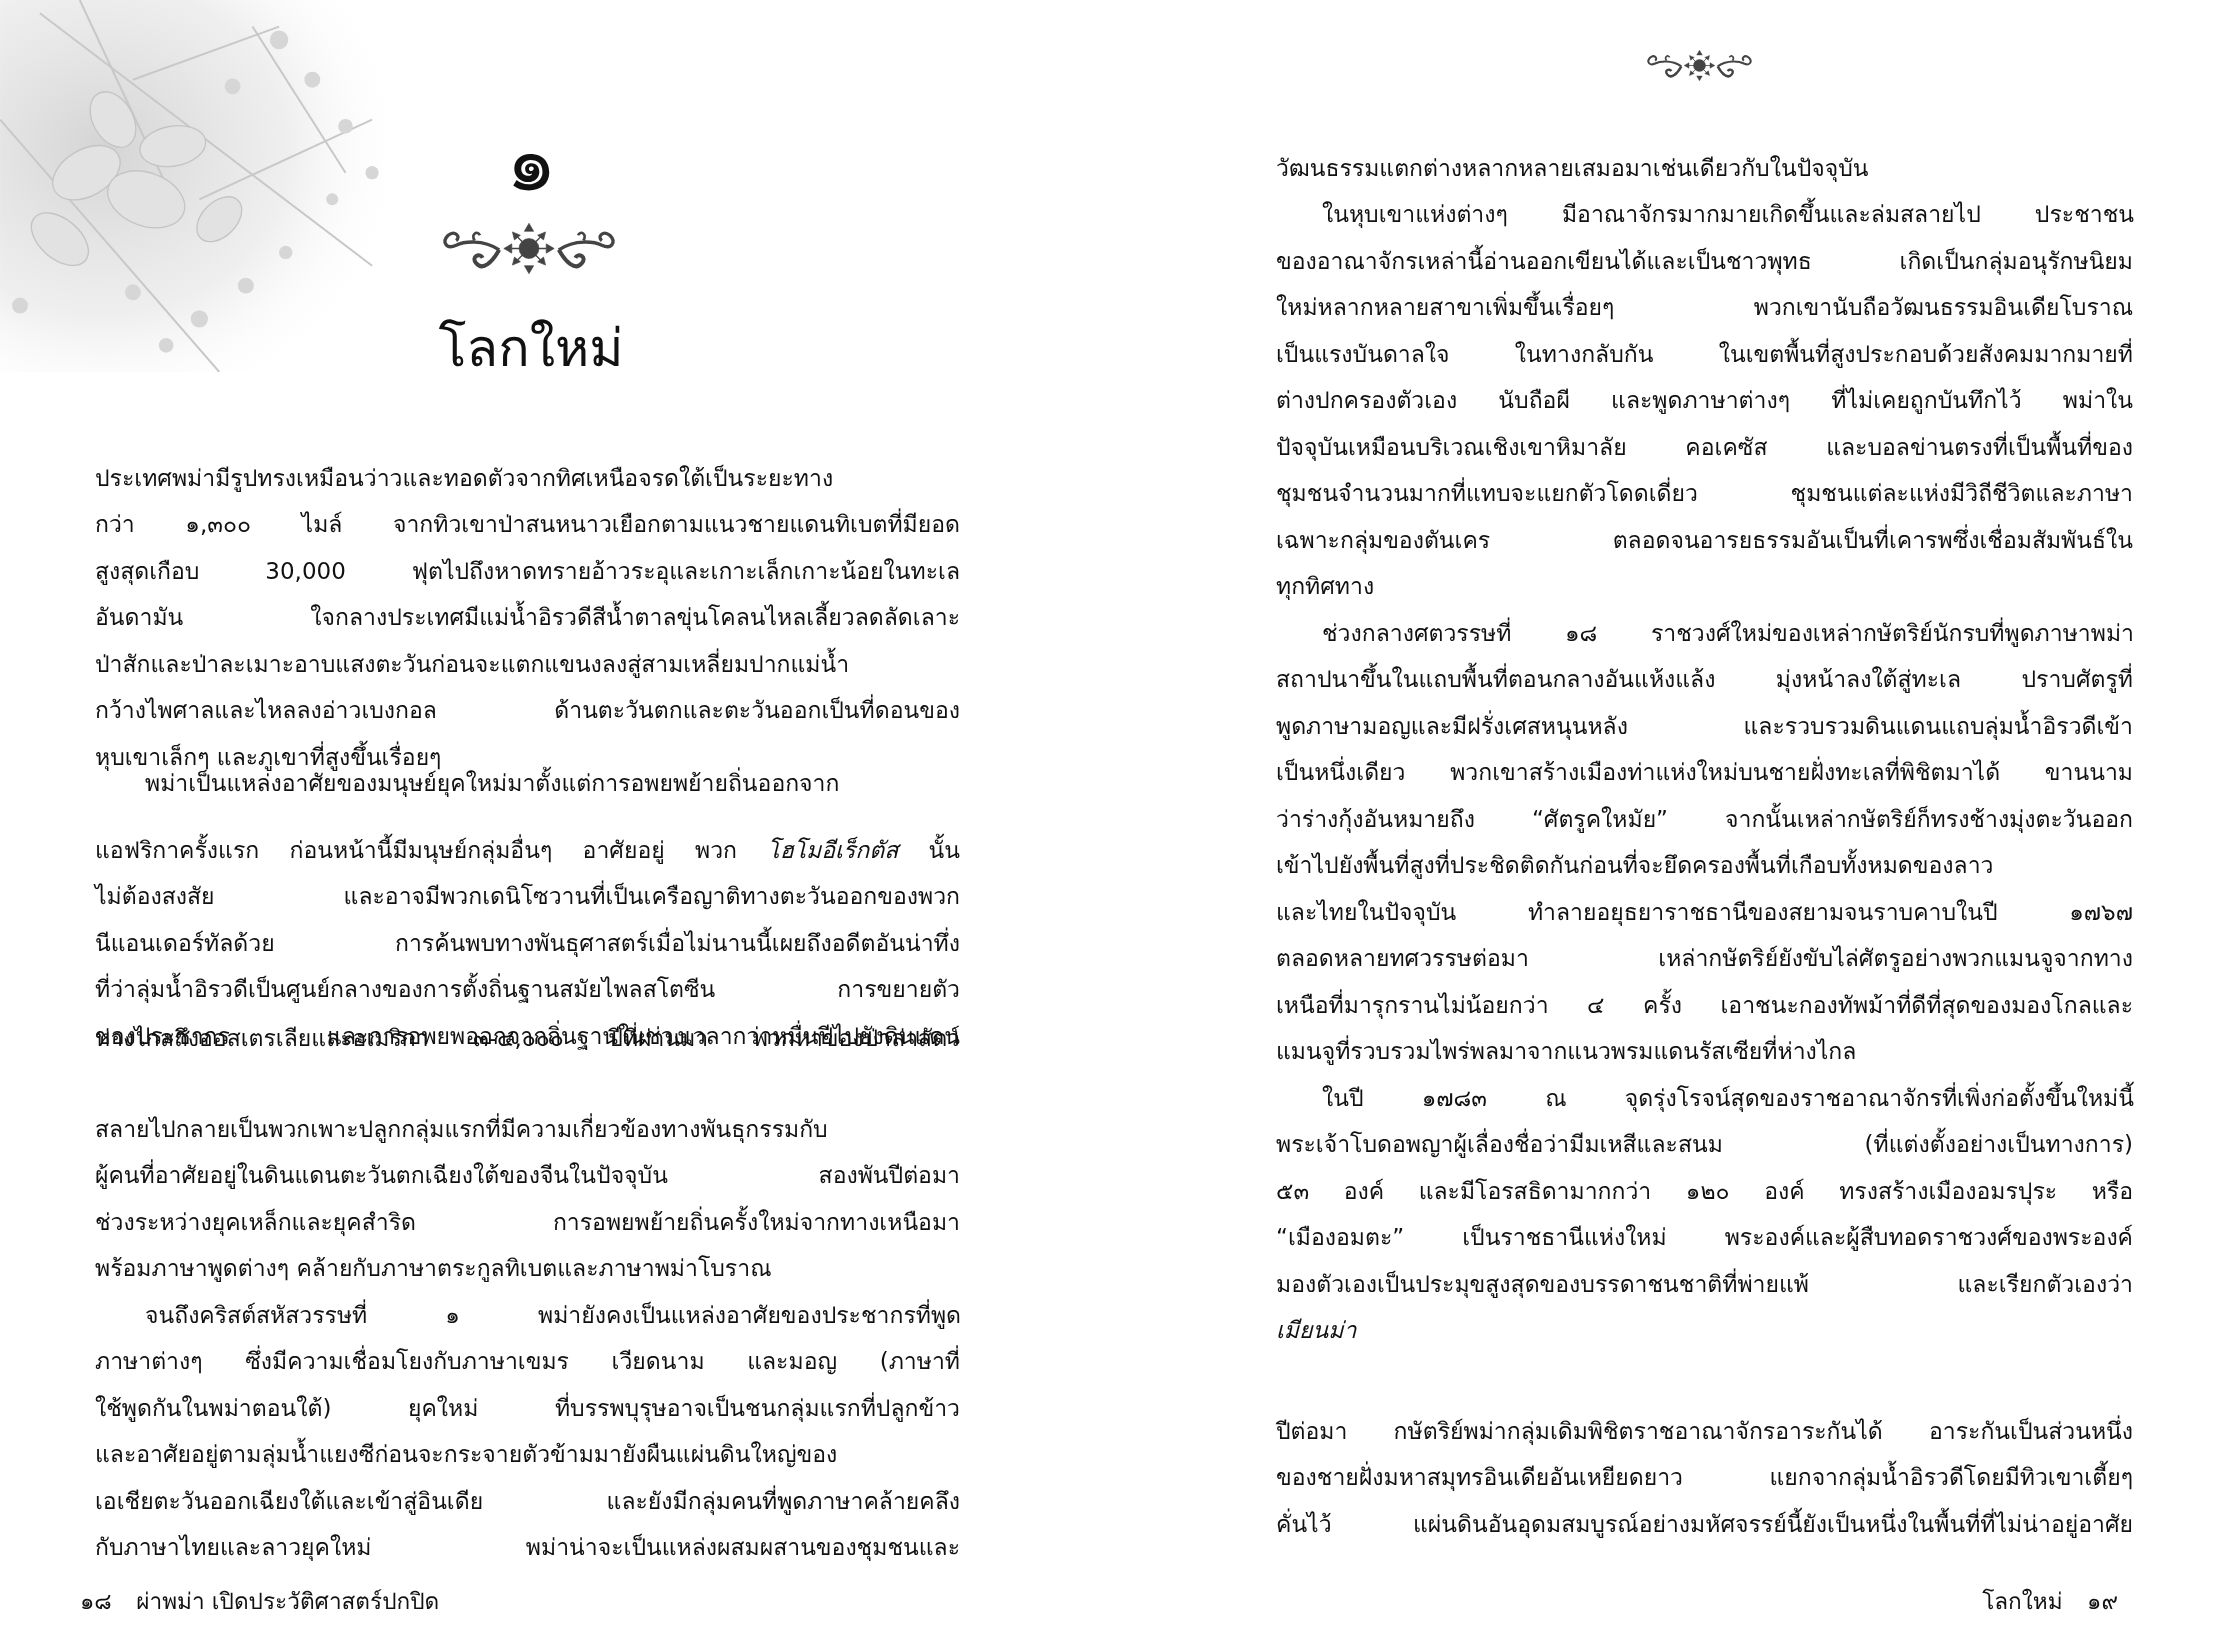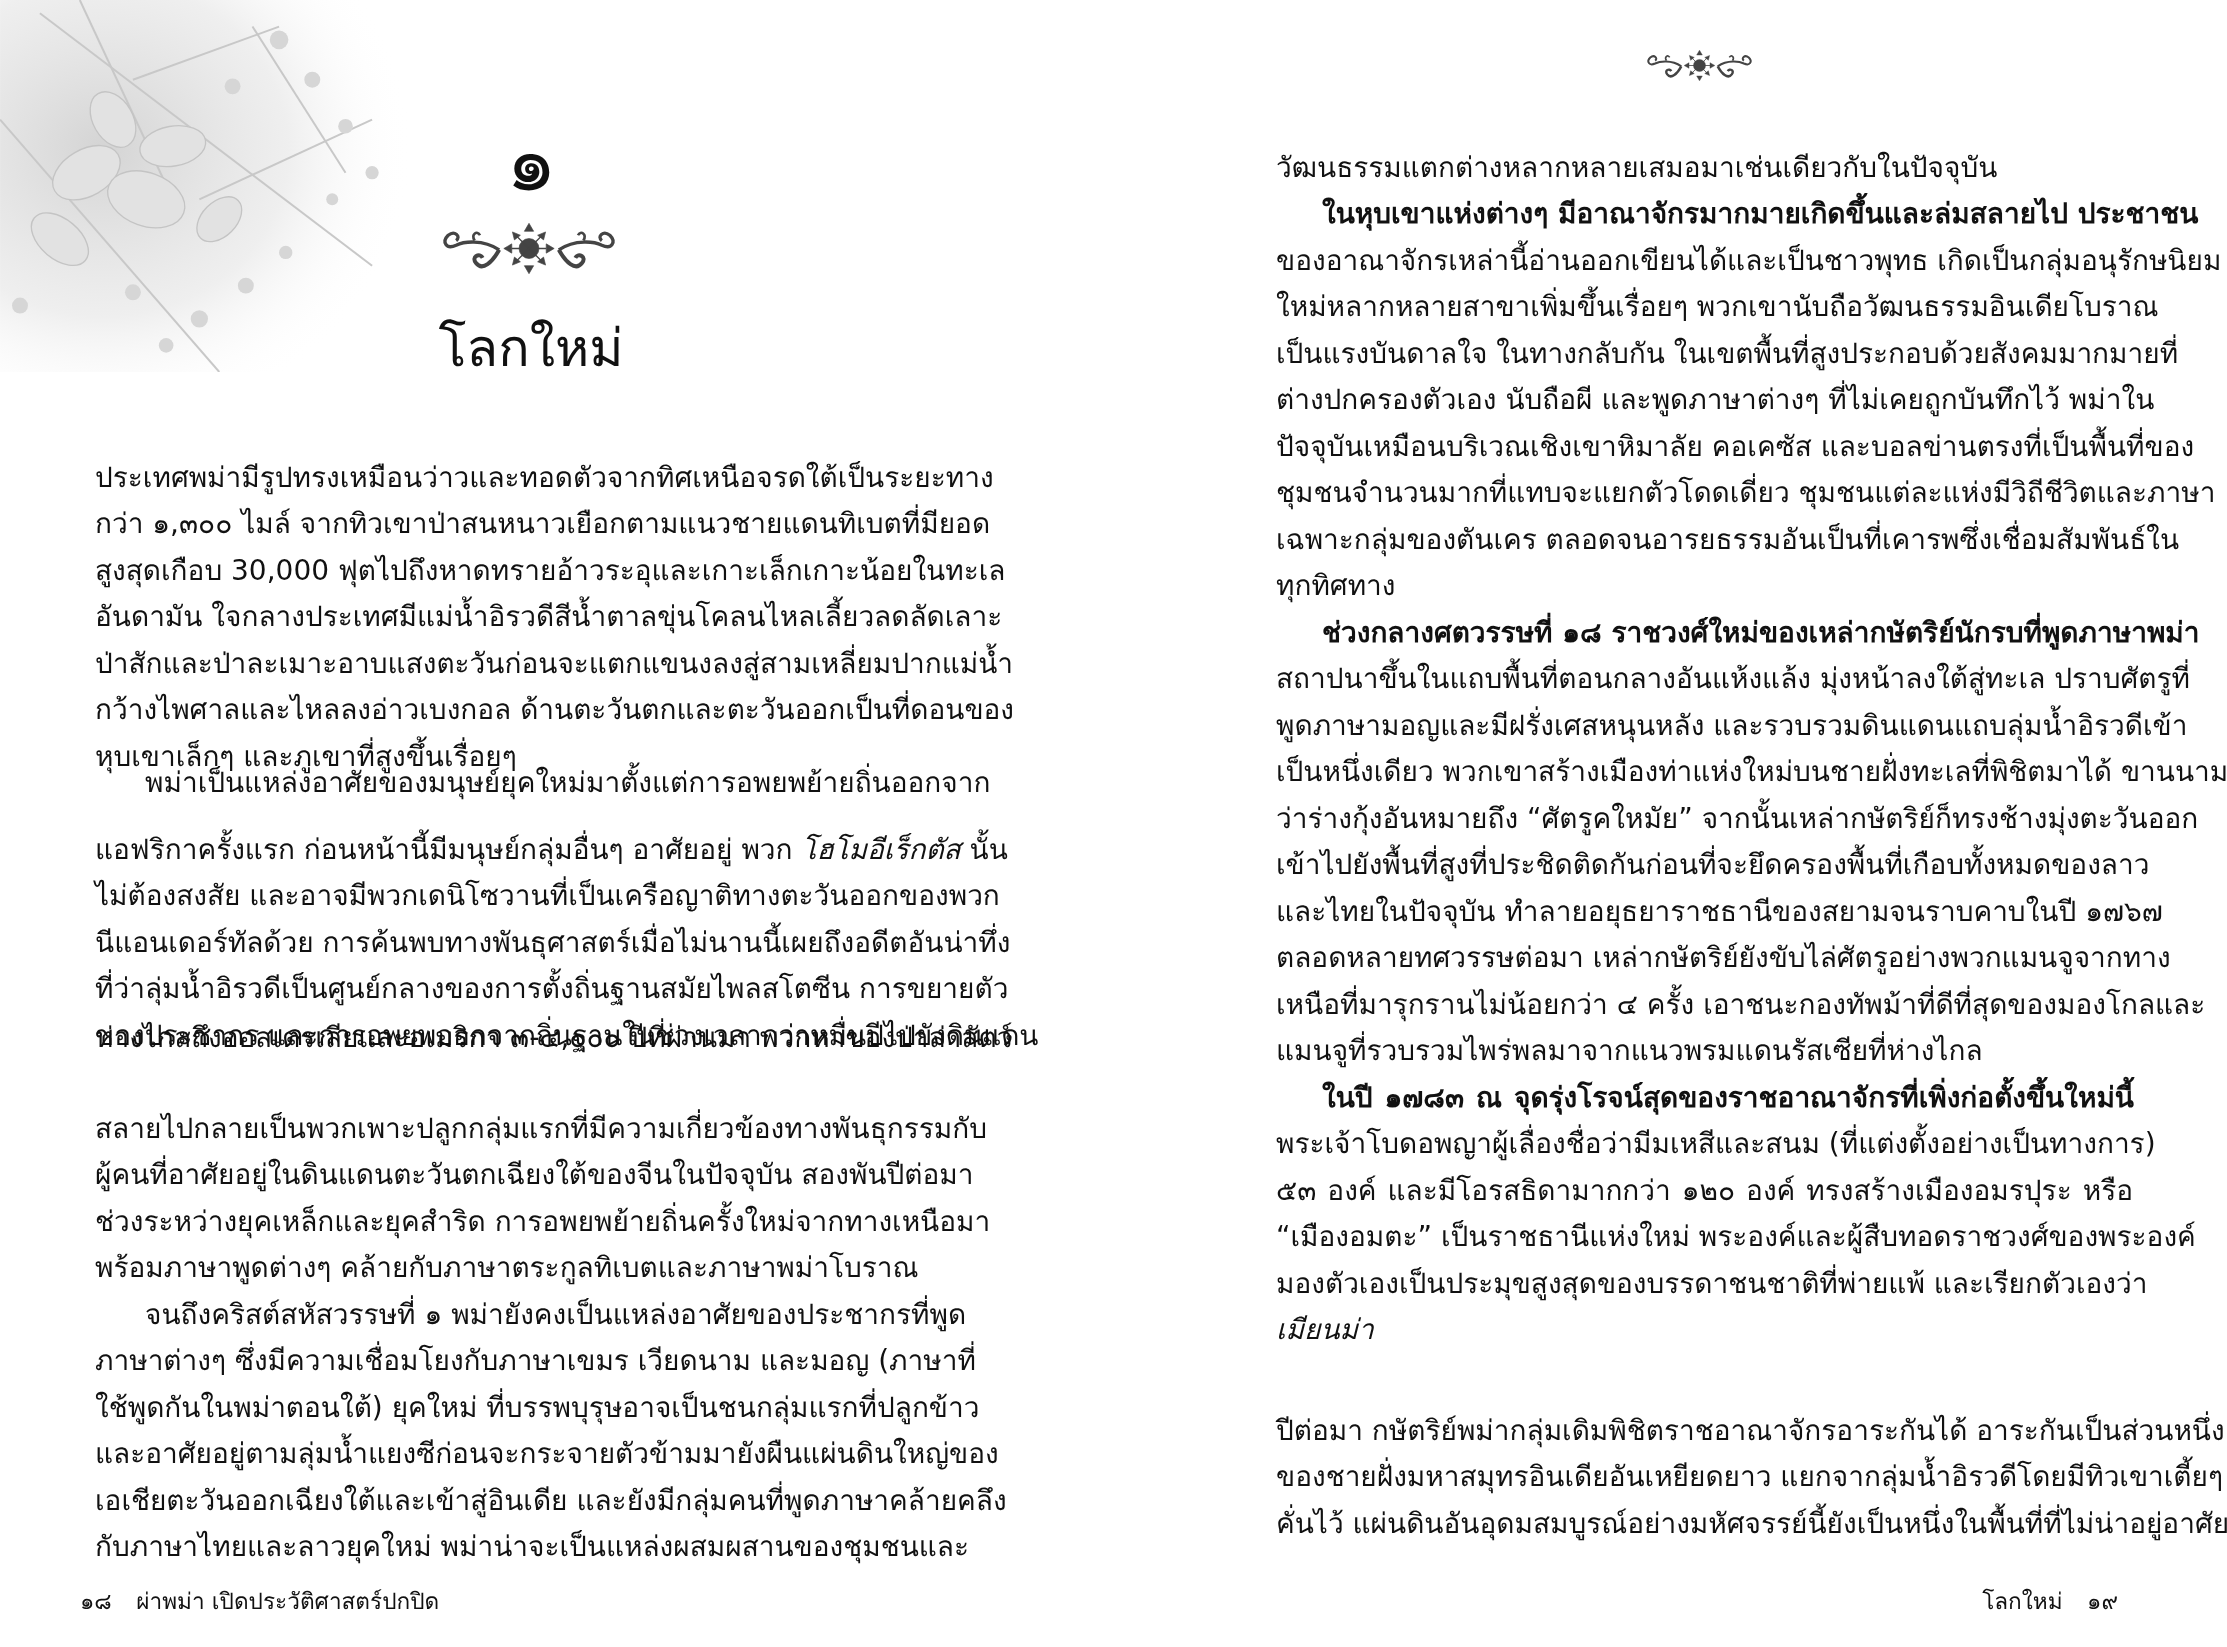--- a/index.html
+++ b/index.html
@@ -22,29 +22,29 @@
   .ornament-left { left: 436px; top: 222px; width: 186px; height: 53px; }
   .ornament-right { left: 1643px; top: 48px; width: 113px; height: 35px; }
 
   .chapter-title {
     position: absolute; left: 365px; top: 312px; width: 332px; text-align: center;
     font-size: 52px; line-height: 73px; color: #111;
   }
 
   .line {
     position: absolute; height: 46px; line-height: 46px;
-    font-size: 28px; white-space: nowrap; overflow: visible;
+    font-size: 23px; white-space: nowrap; overflow: visible;
     text-align: justify; text-align-last: justify; letter-spacing: 0;
   }
   .line.last { text-align-last: left; }
   .line.indent { text-indent: 0; }
   .left-col { left: 95px; width: 865px; }
   .left-col.indent { left: 145px; width: 816px; }
   .right-col { left: 1276px; width: 857px; }
-  .right-col.indent { left: 1322px; width: 812px; font-weight: bold; }
+  .right-col.indent { left: 1322px; width: 812px; }
   .line span.it { font-style: italic; }
 
   .footer {
     position: absolute; top: 1581px; height: 40px; line-height: 40px;
     font-size: 22.6px; color: #111; white-space: nowrap;
   }
   .footer-left { left: 80px; }
   .footer-right { right: 93px; text-align: right; }
   .footer .num { margin: 0 17.3px; }
 </style>

